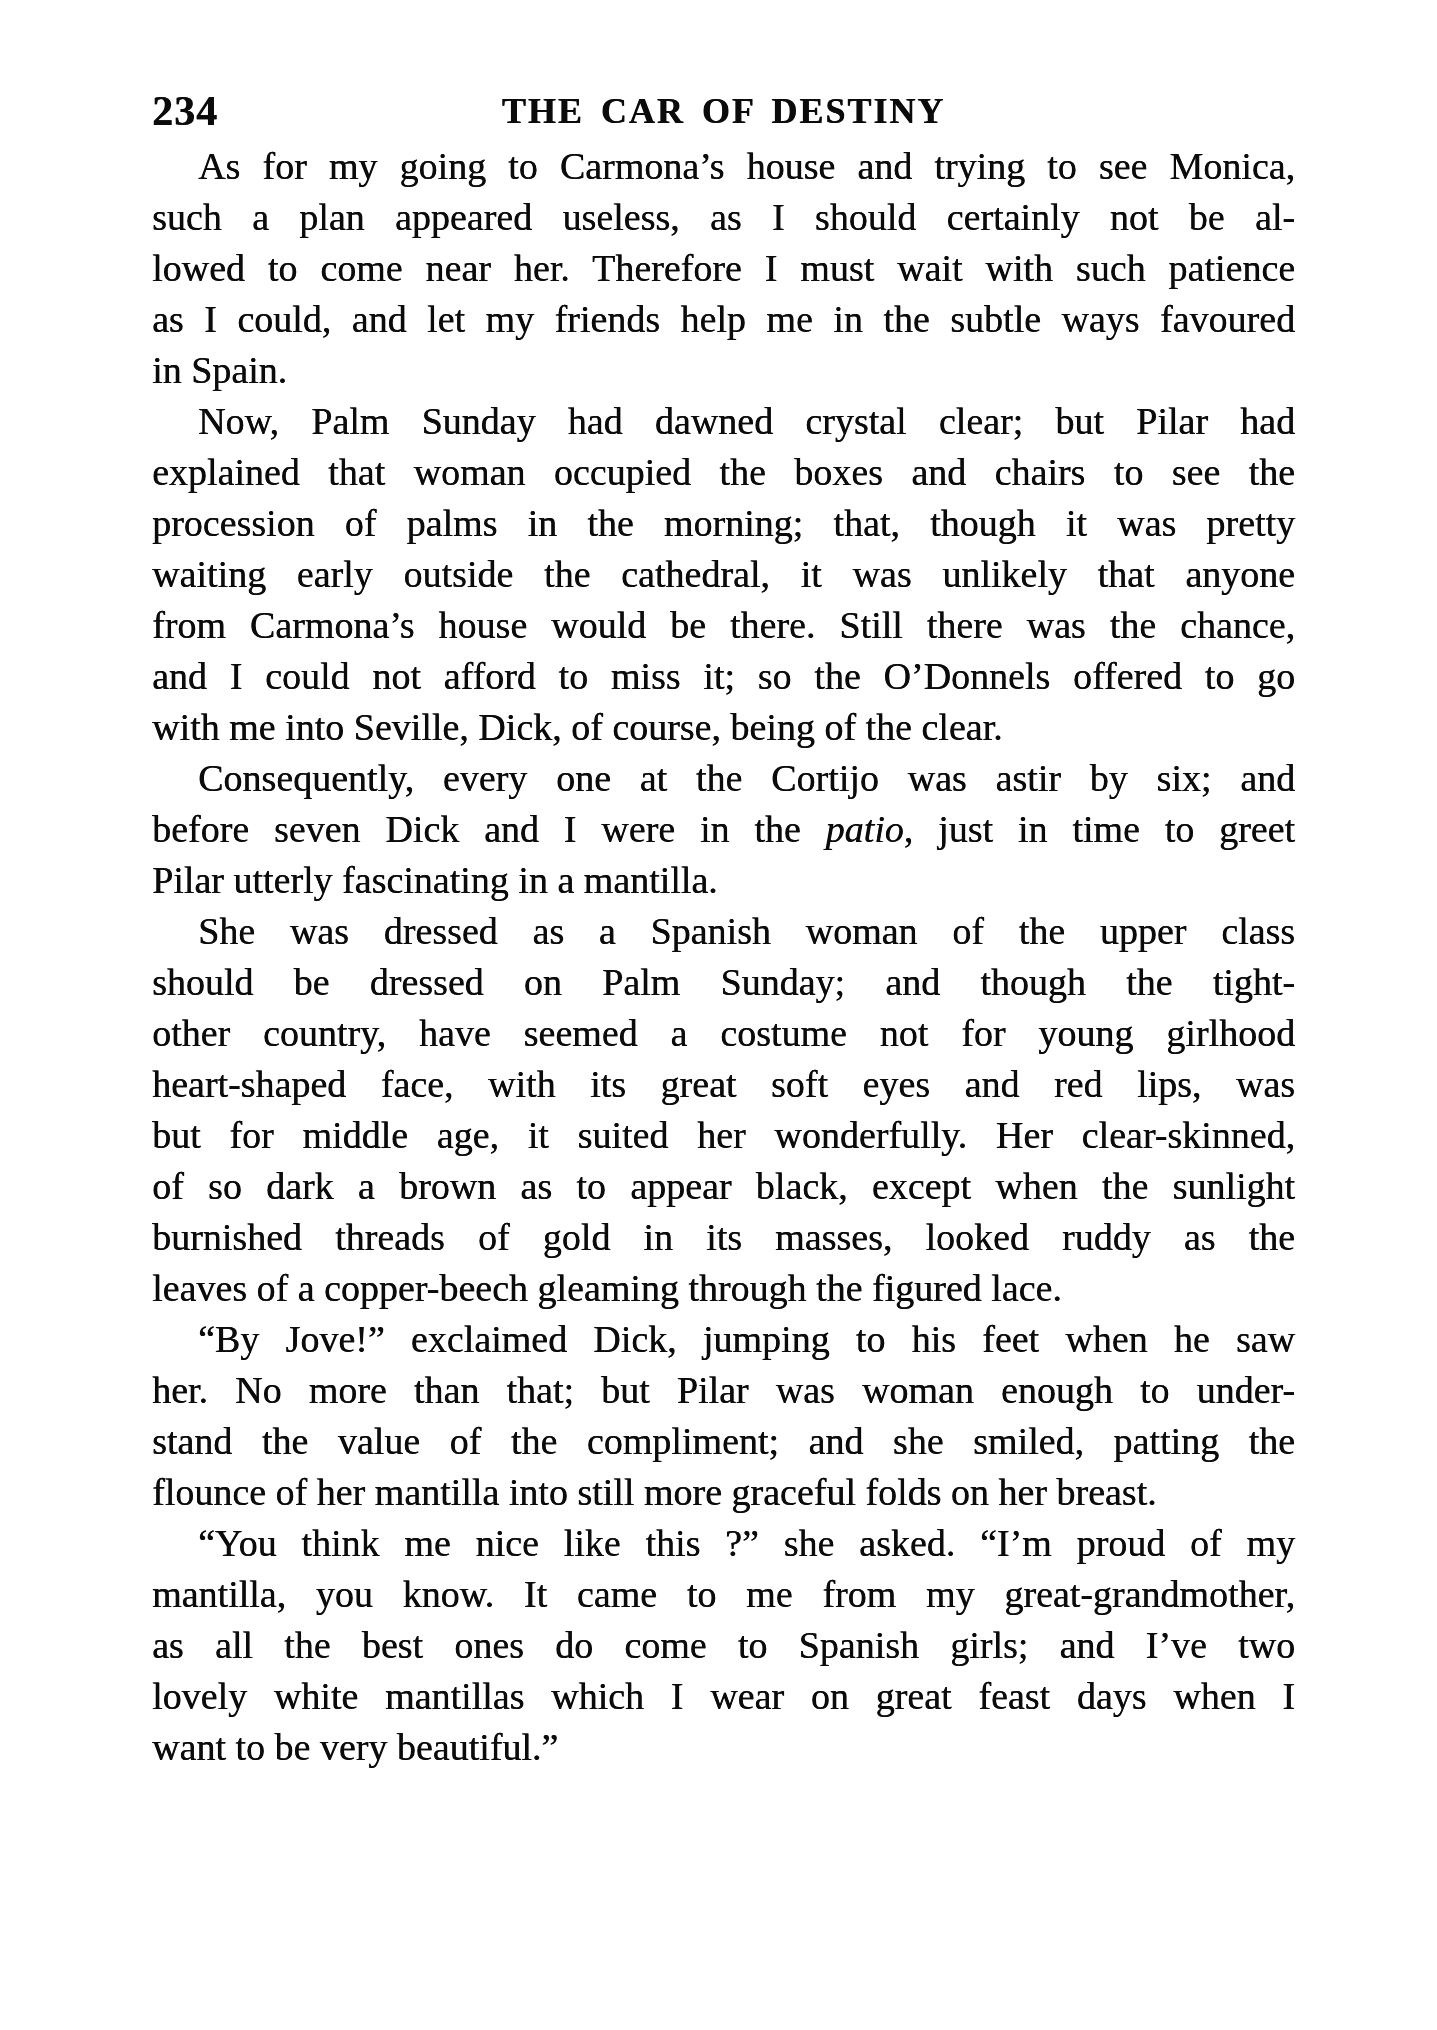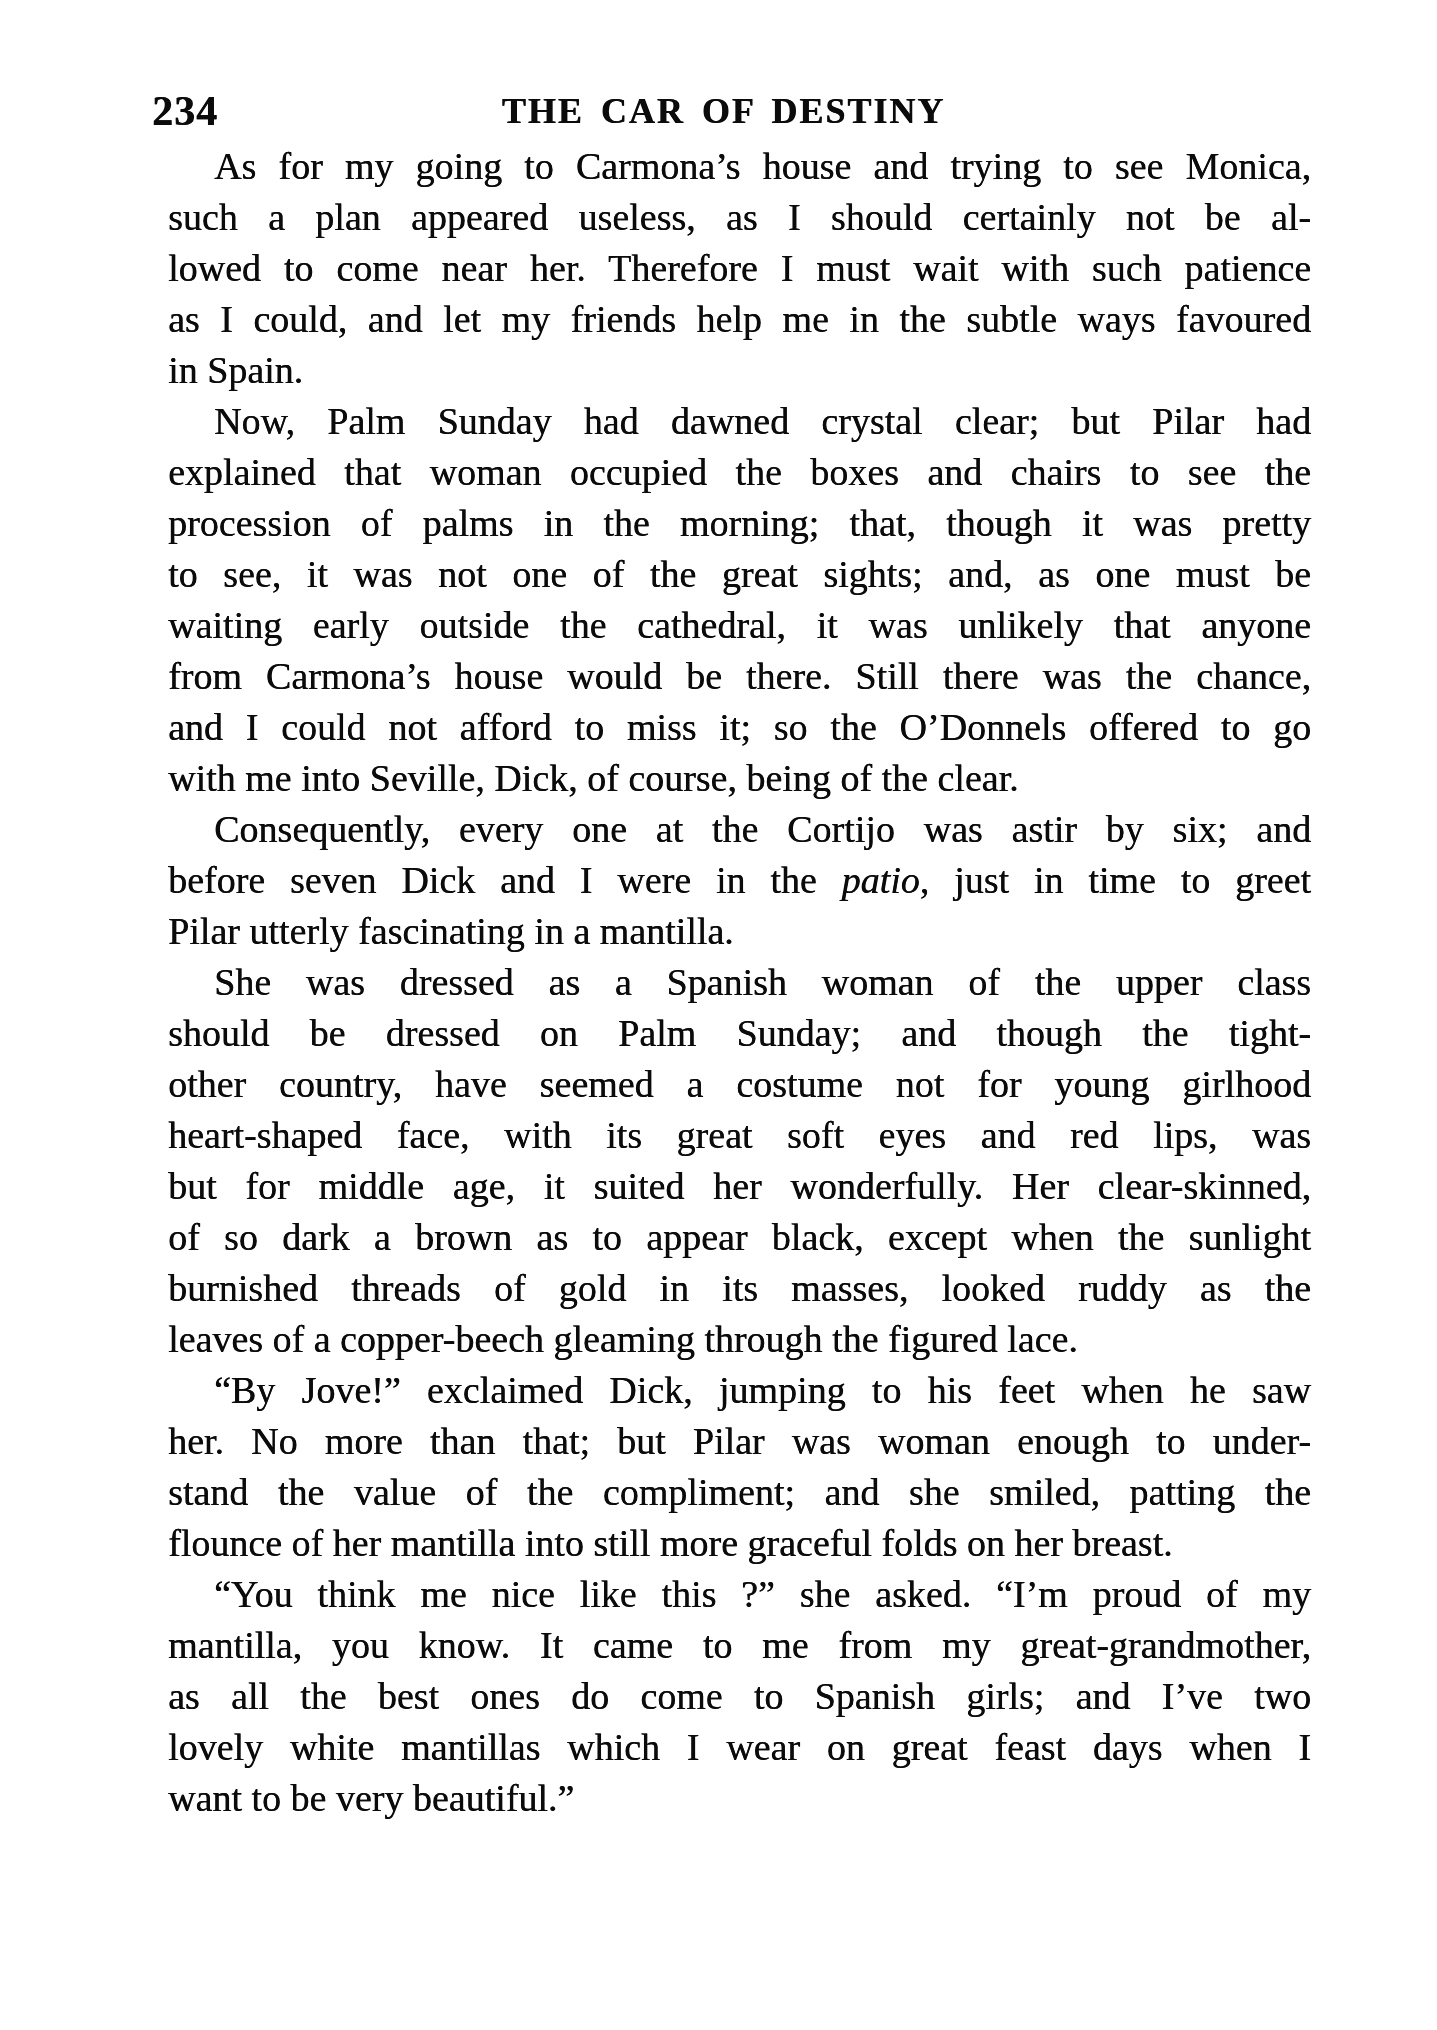--- a/index.html
+++ b/index.html
@@ -43,21 +43,21 @@
     font-weight: bold;
     letter-spacing: 2px;
     word-spacing: 6px;
     line-height: 50px;
     text-shadow: 0.5px 0 0 currentColor;
   }
   
   .text-block {
     position: absolute;
     top: 101px;
-    left: 168px;
+    left: 152px;
     width: 1143px;
   }
   .paragraph {
     margin: 0;
     padding: 0;
   }
   .line {
     font-size: 38px;
     line-height: 51px;
     height: 51px;
@@ -93,21 +93,20 @@
         <div class="line first">As for my going to Carmona’s house and trying to see Monica,</div>
         <div class="line">such a plan appeared useless, as I should certainly not be al-</div>
         <div class="line">lowed to come near her. Therefore I must wait with such patience</div>
         <div class="line">as I could, and let my friends help me in the subtle ways favoured</div>
         <div class="line last">in Spain.</div>
       </div>
       <div class="paragraph">
         <div class="line first">Now, Palm Sunday had dawned crystal clear; but Pilar had</div>
         <div class="line">explained that woman occupied the boxes and chairs to see the</div>
         <div class="line">procession of palms in the morning; that, though it was pretty</div>
-        <div class="line">to see, it was not one of the great sights; and, as one must be</div>
         <div class="line">waiting early outside the cathedral, it was unlikely that anyone</div>
         <div class="line">from Carmona’s house would be there. Still there was the chance,</div>
         <div class="line">and I could not afford to miss it; so the O’Donnels offered to go</div>
         <div class="line last">with me into Seville, Dick, of course, being of the clear.</div>
       </div>
       <div class="paragraph">
         <div class="line first">Consequently, every one at the Cortijo was astir by six; and</div>
         <div class="line">before seven Dick and I were in the <i>patio</i>, just in time to greet</div>
         <div class="line last">Pilar utterly fascinating in a mantilla.</div>
       </div>

